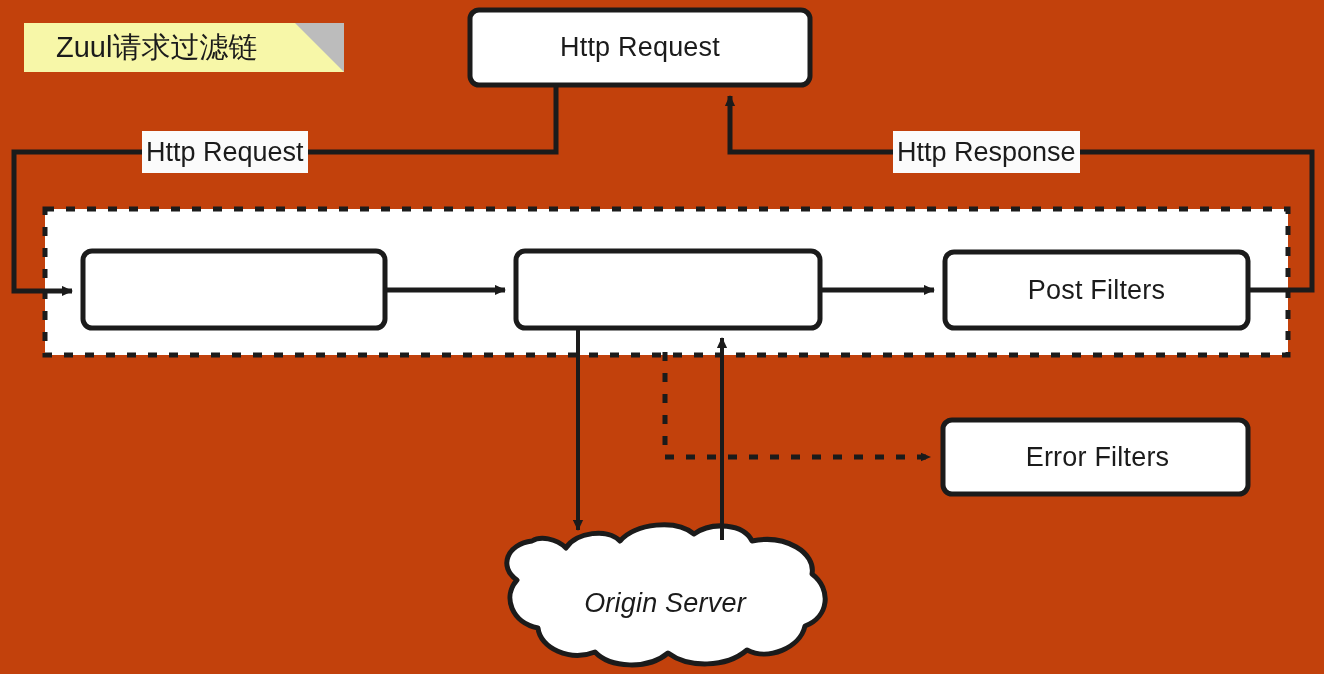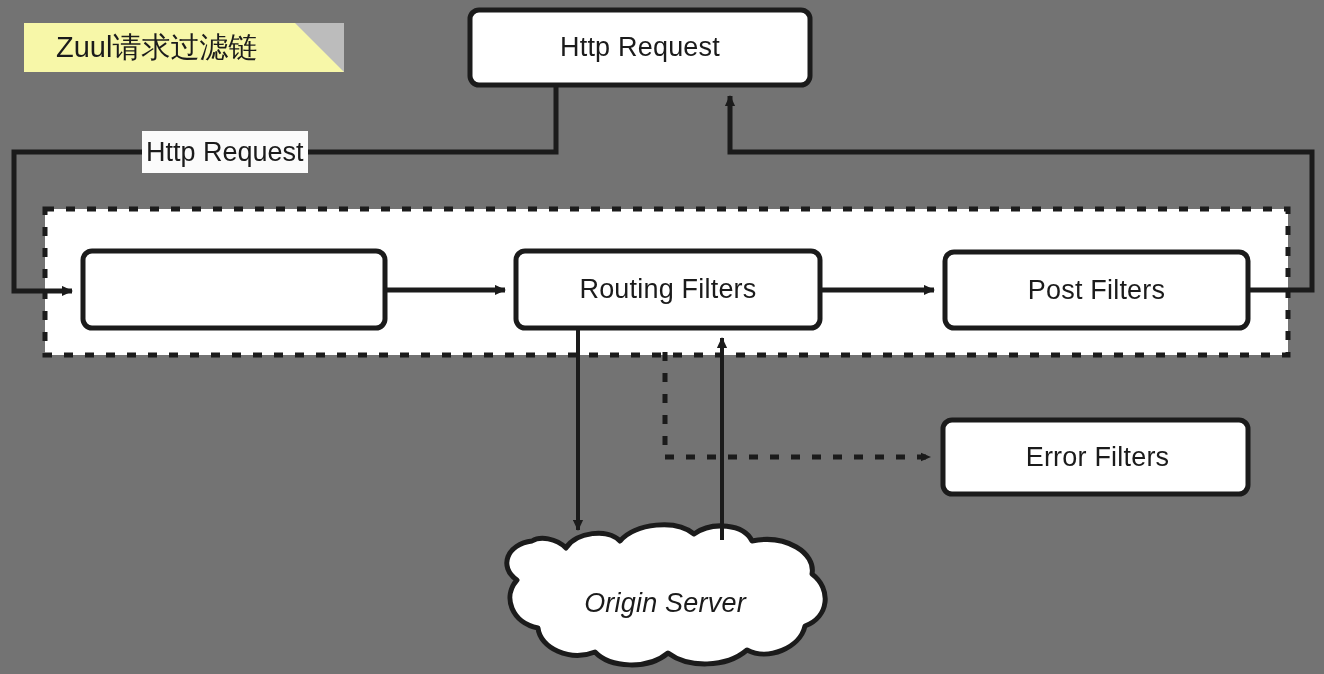--- a/index.html
+++ b/index.html
@@ -4,21 +4,21 @@
 <style>
   html, body {
     margin: 0;
     padding: 0;
     background: #ffffff;
   }
   #canvas {
     position: relative;
     width: 1324px;
     height: 674px;
-    background: #737373;
+    background: #c2410c;
     overflow: hidden;
     font-family: "Liberation Sans", "DejaVu Sans", sans-serif;
   }
   #diagram-svg {
     position: absolute;
     left: 0;
     top: 0;
     width: 1324px;
     height: 674px;
   }
@@ -142,24 +142,24 @@
 
   <div id="title-banner">
     <div class="band"></div>
     <div class="fold"></div>
     <div class="title-text">Zuul请求过滤链</div>
   </div>
 
   <div class="node-label" style="left:470px; top:10px; width:340px; height:75px;">Http Request</div>
 
 
-  <div class="node-label" style="left:516px; top:251px; width:304px; height:77px;">Routing Filters</div>
 
   <div class="node-label" style="left:945px; top:252px; width:303px; height:76px;">Post Filters</div>
 
   <div class="node-label" style="left:945px; top:420px; width:305px; height:74px;">Error Filters</div>
 
   <div class="node-label" style="left:520px; top:575px; width:290px; height:56px;font-style:italic;">Origin Server</div>
 
   <div class="edge-label" style="left:142px; top:131px; height:42px;">Http Request</div>
 
+  <div class="edge-label" style="left:893px; top:131px; height:42px;">Http Response</div>
 
 </div>
 
 </body></html>

